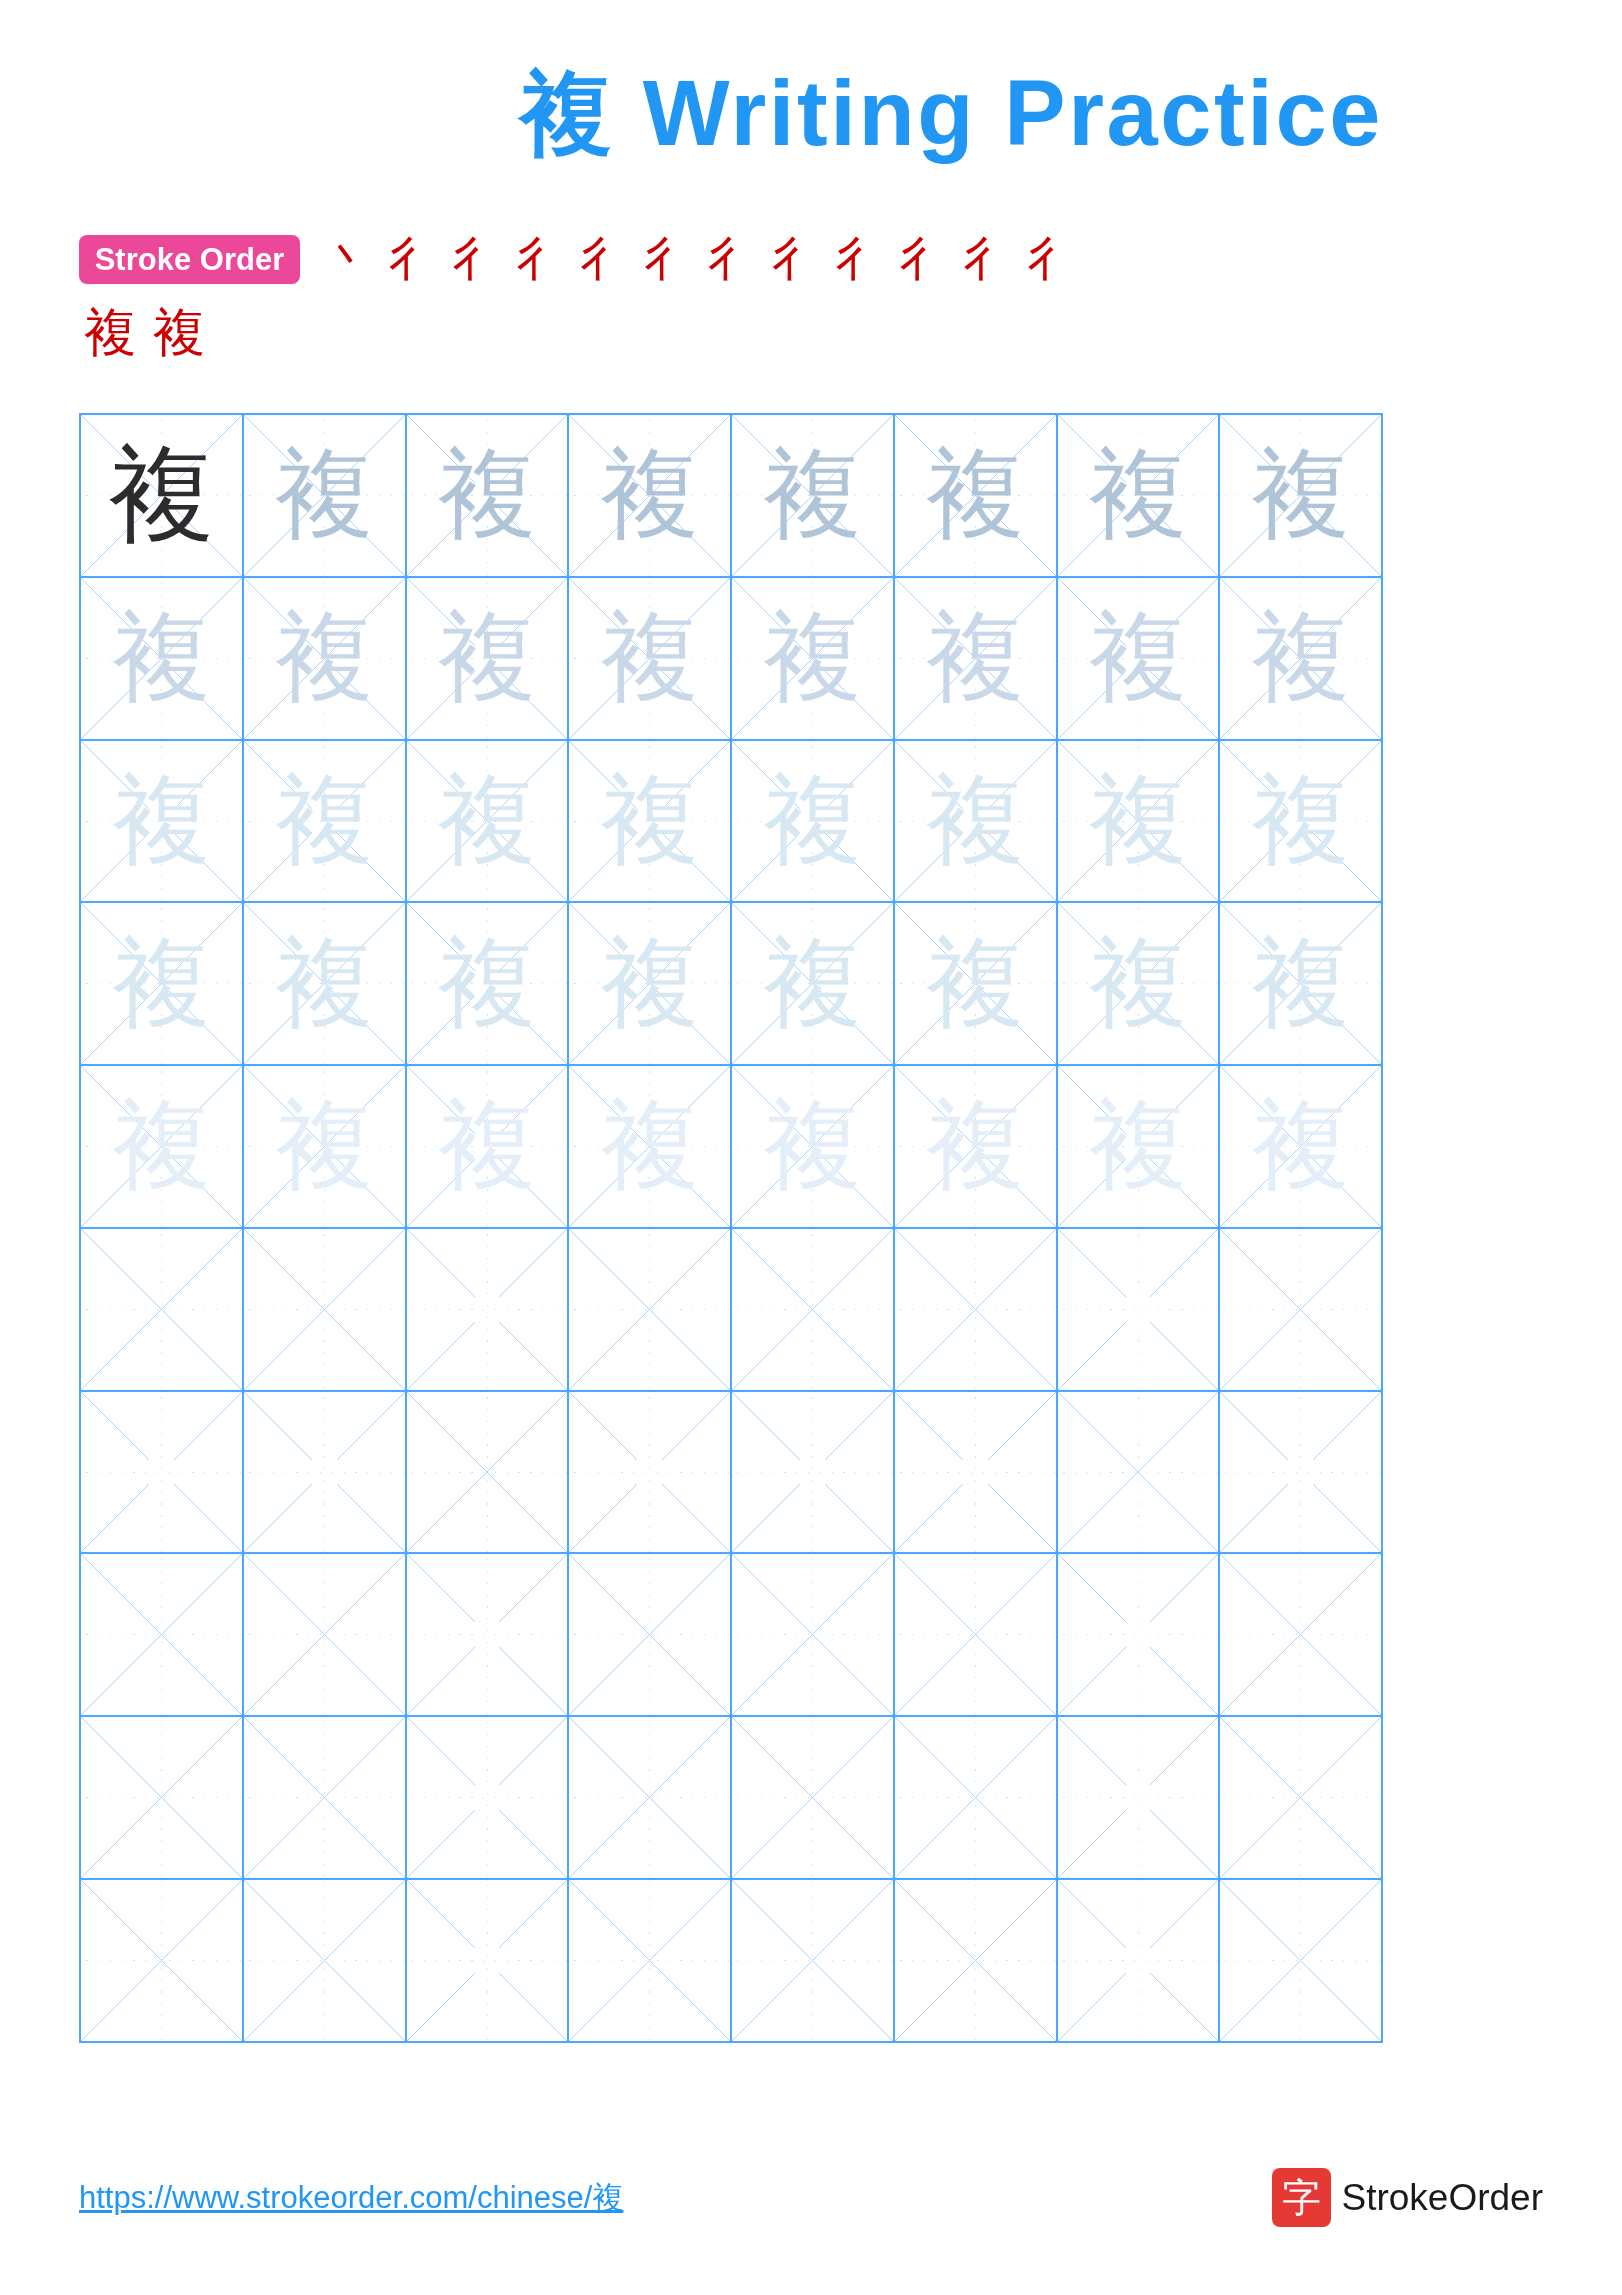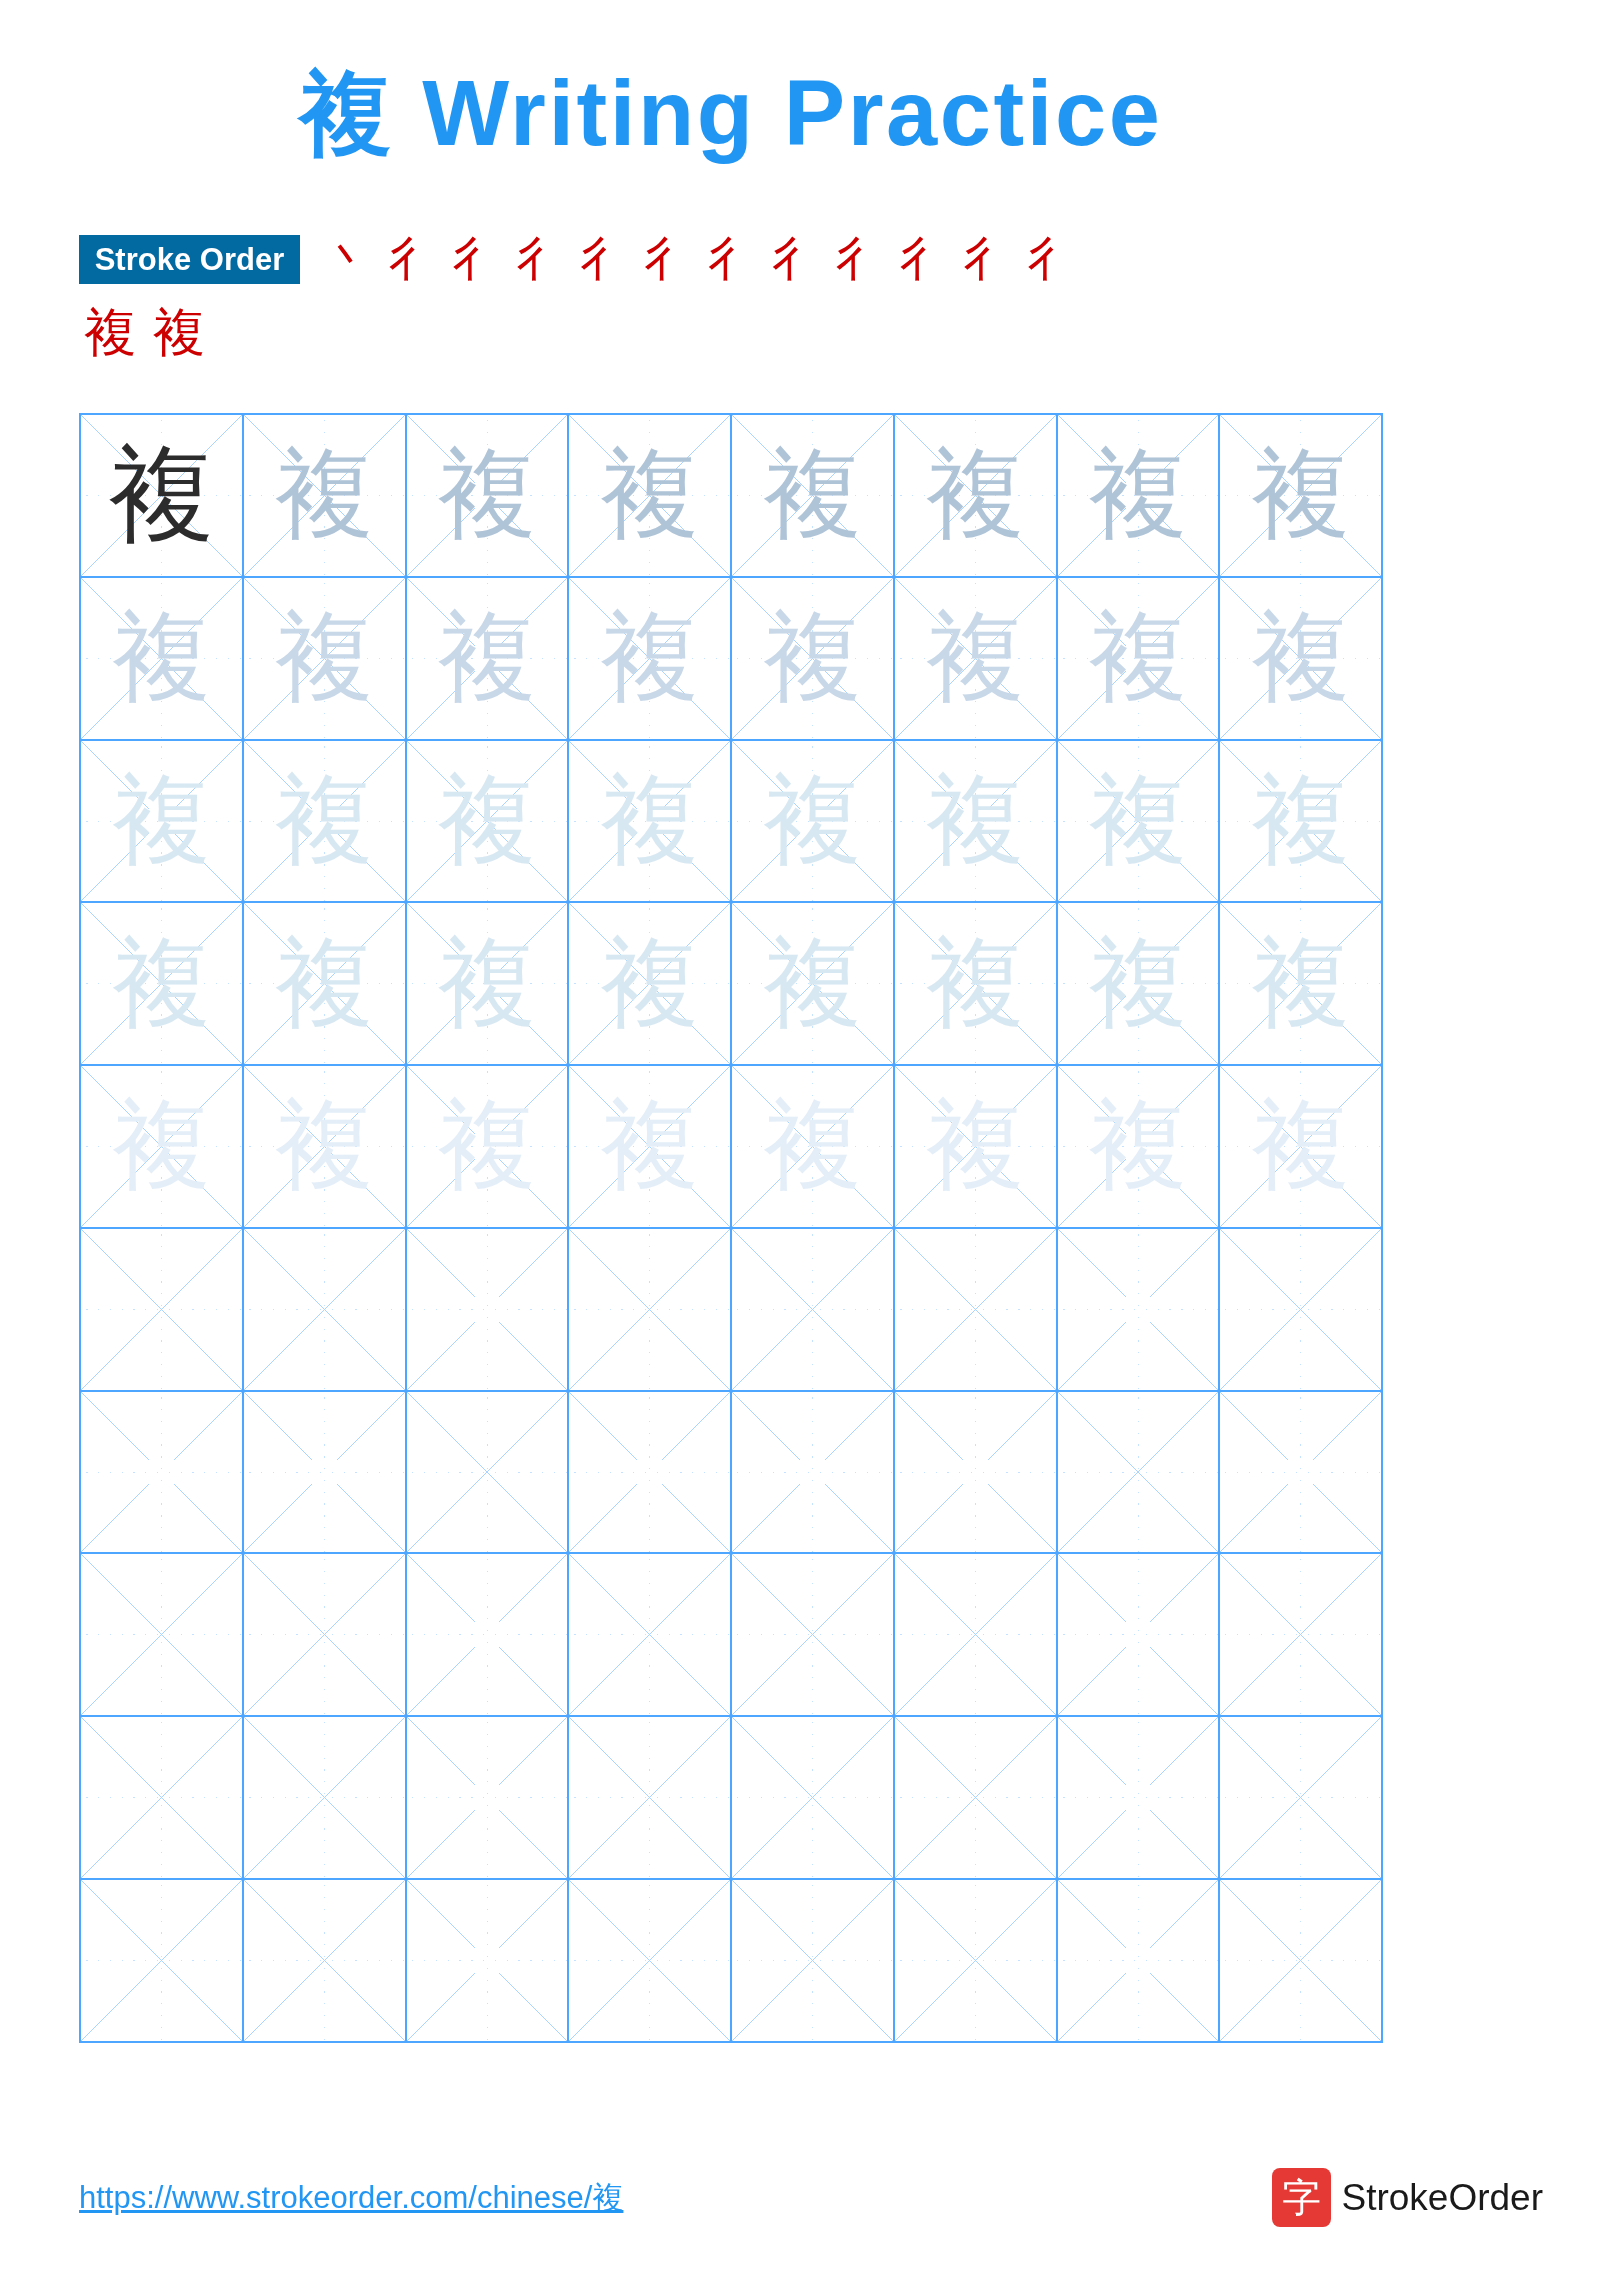--- a/index.html
+++ b/index.html
@@ -12,21 +12,21 @@
       position: relative;
     }
 
     .page {
       width: 1462px;
       min-height: 2295px;
       background: #fff;
       padding: 52px 79px;
       display: flex;
       flex-direction: column;
-      align-items: center;
+      align-items: flex-end;
     }
 
     .title {
       font-size: 92px;
       color: #2196F3;
       font-weight: bold;
       margin-bottom: 52px;
       font-family: Arial, sans-serif;
       letter-spacing: 2.6px;
     }
@@ -41,25 +41,25 @@
 
     .stroke-order-row {
       display: flex;
       align-items: center;
       flex-wrap: wrap;
       gap: 6.5px;
       margin-bottom: 6.5px;
     }
 
     .stroke-order-badge {
-      background: #0369a1;
+      background: #ec4899;
       color: white;
       font-size: 31px;
       padding: 6.5px 15.7px;
-      border-radius: 0;
+      border-radius: 8px;
       font-family: Arial, sans-serif;
       font-weight: bold;
       white-space: nowrap;
       margin-right: 13px;
     }
 
     .stroke-char {
       font-size: 47px;
       color: #cc0000;
       font-family: serif;

